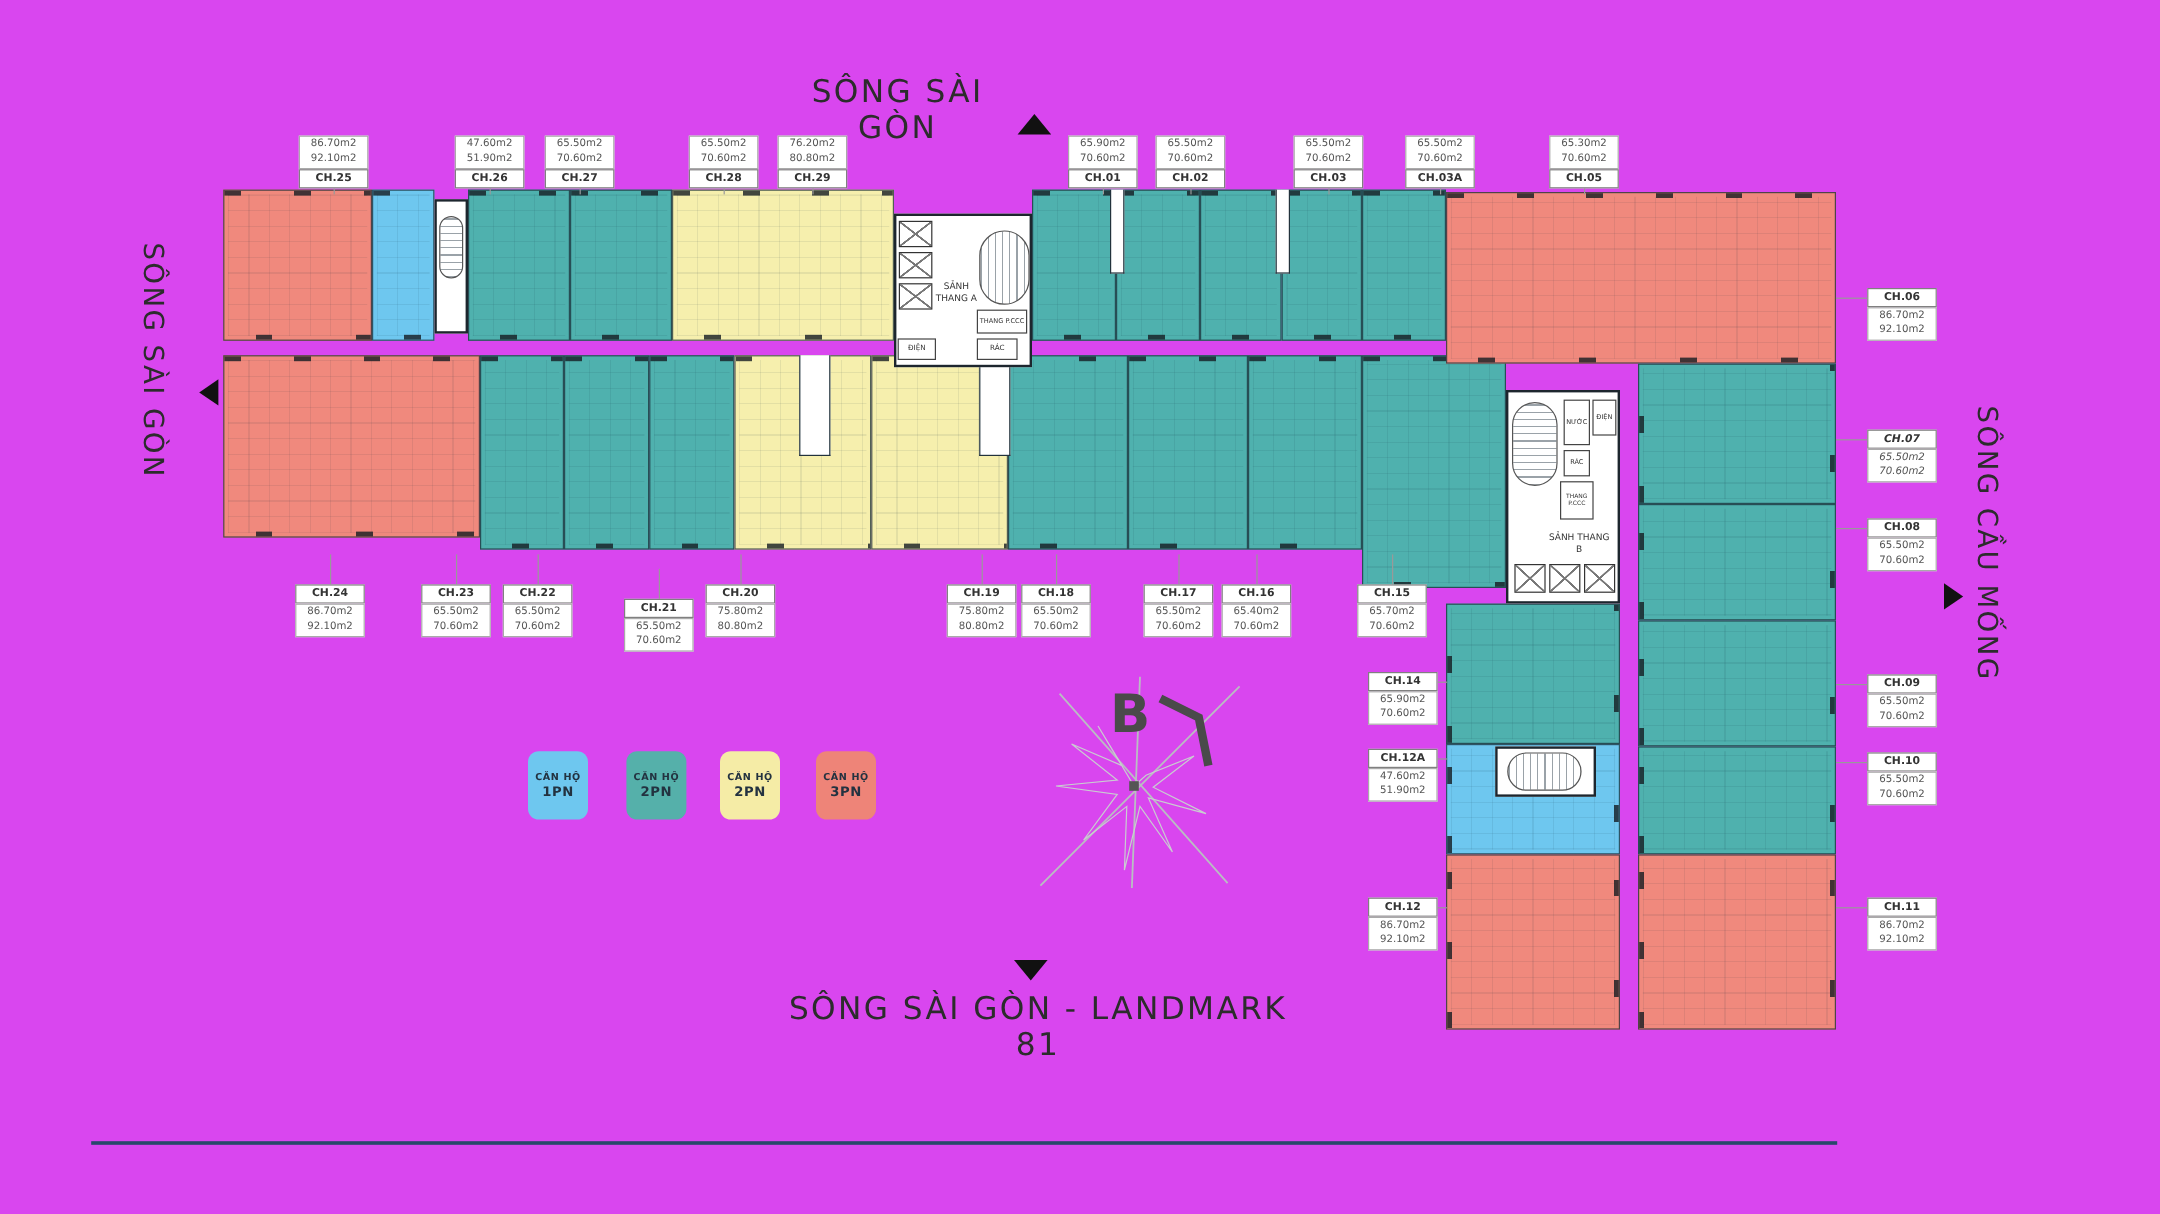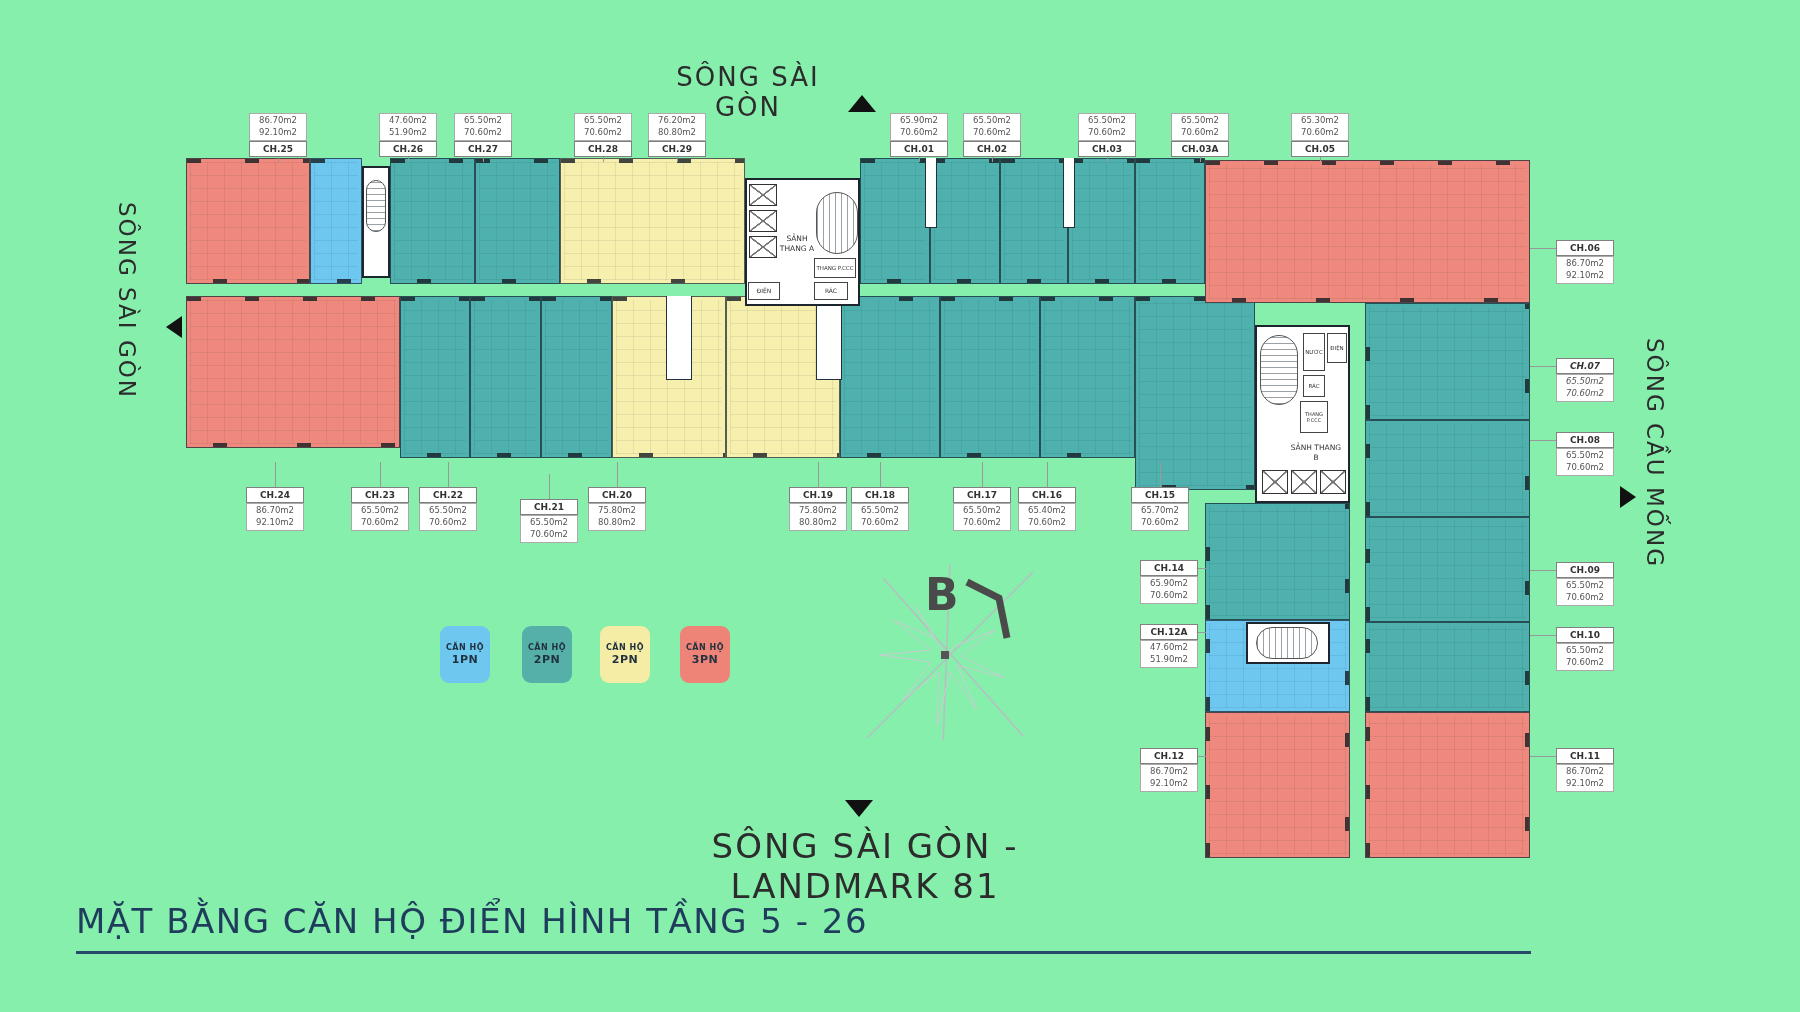--- a/index.html
+++ b/index.html
@@ -1,18 +1,18 @@
 <!DOCTYPE html>
 <html><head>
 <meta charset="utf-8">
 <style>
   *{margin:0;padding:0;box-sizing:border-box}
   html,body{background:#fff}
   body{font-family:"DejaVu Sans","Liberation Sans",sans-serif;color:#222}
-  .canvas{position:relative;width:1800px;height:1012px;background:#86efac;overflow:hidden}
+  .canvas{position:relative;width:1800px;height:1012px;background:#d946ef;overflow:hidden}
 
   
   .unit{position:absolute;border:1.5px solid rgba(25,45,55,.75)}
   .unit::before{content:"";position:absolute;inset:3px;opacity:.45;background:
     repeating-linear-gradient(0deg,rgba(8,35,55,.18) 0 1px,transparent 1px 13px),
     repeating-linear-gradient(90deg,rgba(8,35,55,.18) 0 1px,transparent 1px 17px)}
   .unit::after{content:"";position:absolute;inset:0;opacity:.8;background:
     repeating-linear-gradient(90deg,#161d23 0 14px,transparent 14px 58px) 0 0/100% 4px repeat-x,
     repeating-linear-gradient(90deg,transparent 0 26px,#161d23 26px 40px,transparent 40px 84px) 0 100%/100% 4px repeat-x}
   .unit.v::after{background:
@@ -72,21 +72,21 @@
   <div class="dir" style="left:648px;top:62px;width:200px;text-align:center;font-size:26px">SÔNG SÀI GÒN</div>
   <div class="tri up" style="left:848px;top:95px"></div>
 
   <div class="dir vert" style="left:114px;top:202px;font-size:23px">SÔNG SÀI GÒN</div>
   <div class="tri left" style="left:166px;top:316px"></div>
 
   <div class="dir vert" style="left:1642px;top:338px;font-size:23px">SÔNG CẦU MỐNG</div>
   <div class="tri right" style="left:1620px;top:486px"></div>
 
   <div class="tri down" style="left:845px;top:800px"></div>
-  <div class="dir" style="left:640px;top:826px;width:450px;text-align:center;font-size:34px">SÔNG SÀI GÒN - LANDMARK 81</div>
+  <div class="dir" style="left:640px;top:826px;width:450px;text-align:center;font-size:26px">SÔNG SÀI GÒN - LANDMARK 81</div>
 
   <div class="unit c-red" style="left:186px;top:158px;width:124px;height:126px"></div>
   <div class="unit c-blue" style="left:310px;top:158px;width:52px;height:126px"></div>
   <div class="core" style="left:362px;top:166px;width:28px;height:112px"></div>
   <div class="stair" style="left:366px;top:180px;width:20px;height:52px"></div>
   <div class="unit c-teal" style="left:390px;top:158px;width:85px;height:126px"></div>
   <div class="unit c-teal" style="left:475px;top:158px;width:85px;height:126px"></div>
   <div class="unit c-yellow" style="left:560px;top:158px;width:185px;height:126px"></div>
   <div class="unit c-teal" style="left:860px;top:158px;width:70px;height:126px"></div>
   <div class="unit c-teal" style="left:930px;top:158px;width:70px;height:126px"></div>
@@ -164,21 +164,20 @@
   </div>
   <div class="sw" style="left: 600px; top: 626px; background: rgb(245, 236, 166);">
     <div class="l1">CĂN HỘ</div>
     <div class="l2">2PN</div>
   </div>
   <div class="sw" style="left: 680px; top: 626px; background: rgb(238, 132, 120);">
     <div class="l1">CĂN HỘ</div>
     <div class="l2">3PN</div>
   </div>
 
-  <div class="title">MẶT BẰNG CĂN HỘ ĐIỂN HÌNH TẦNG 5 - 26</div>
   <div class="rule"></div>
 
 <div class="ulabel" style="left: 249px; top: 113px;">
       <div class="ubox uarea">
         <div>86.70m2</div>
         <div>92.10m2</div>
       </div>
       <div class="ubox uid">CH.25</div>
       <div class="stub s-top"></div>
     </div>

